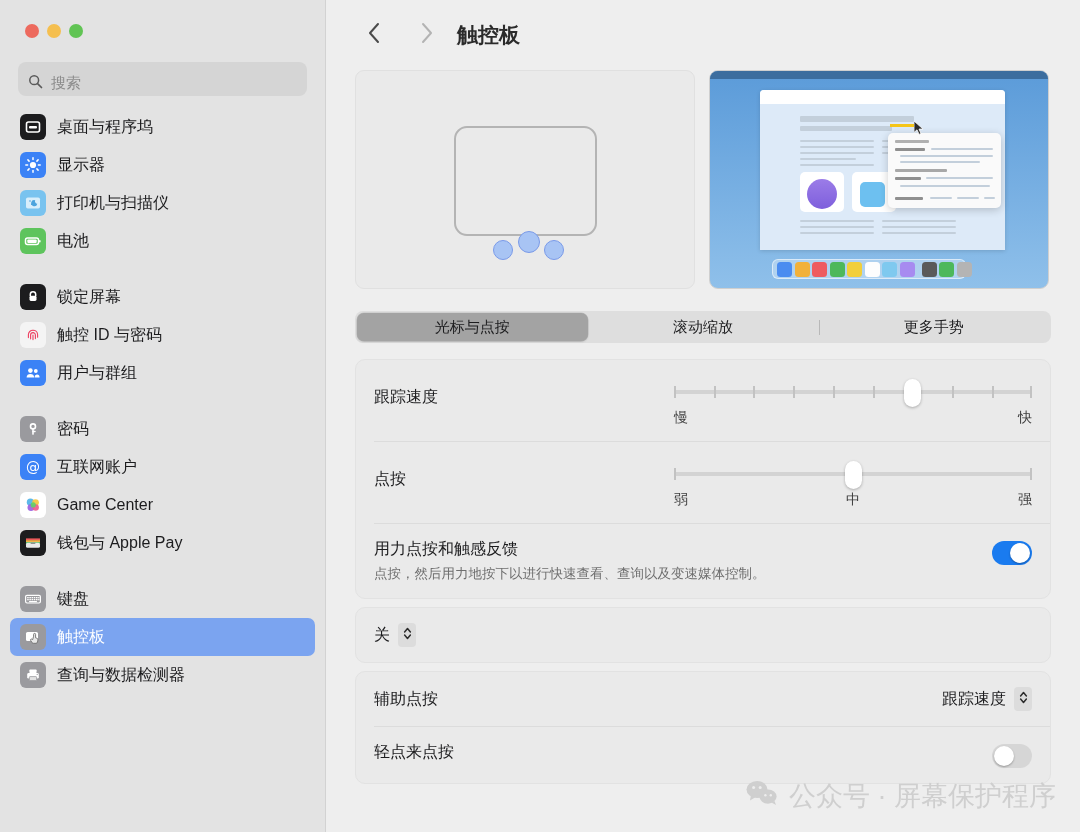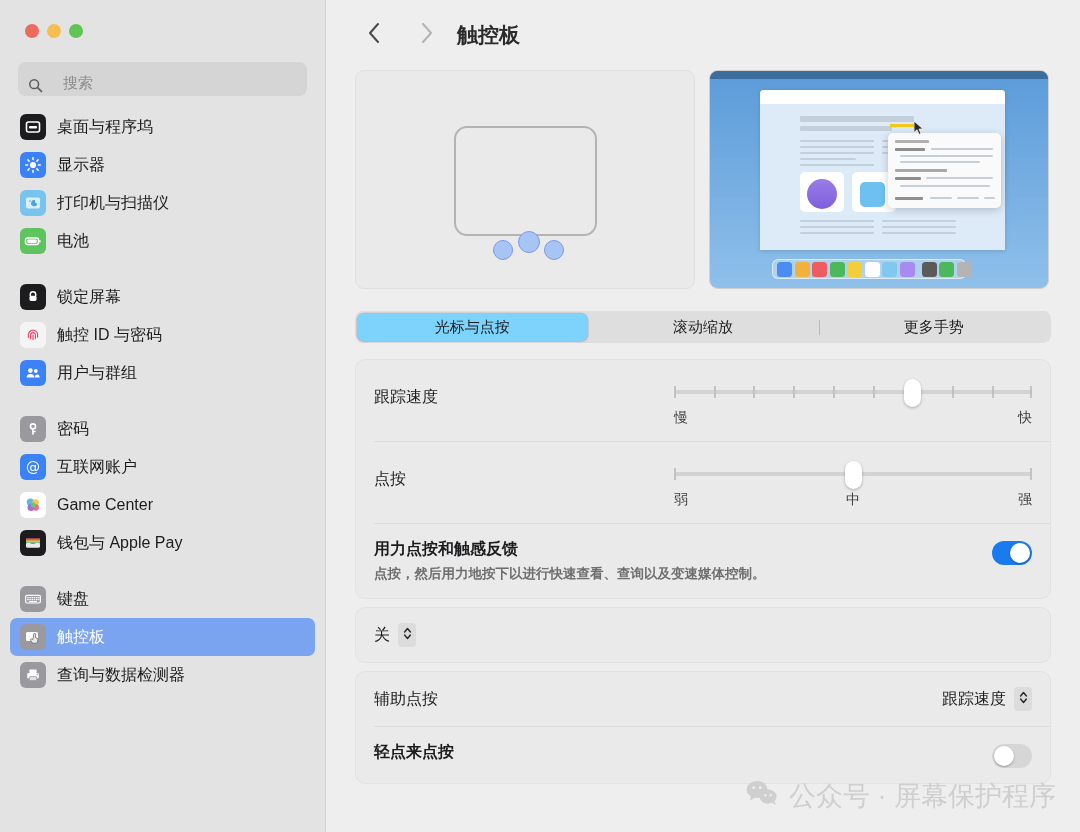--- a/index.html
+++ b/index.html
@@ -22,21 +22,21 @@
   }
   .traffic { display: flex; gap: 8px; padding: 24px 0 0 25px; height: 58px; }
   .light { width: 14px; height: 14px; border-radius: 50%; }
   .light.red { background: #ed6a5e; }
   .light.yellow { background: #f5bf4f; }
   .light.green { background: #61c454; }
 
   .search-wrap { padding: 4px 18px 0 18px; }
   .search-box {
     height: 34px; background: #d5d5d5; border-radius: 8px;
-    display: flex; align-items: flex-end; padding: 3px 10px; gap: 20px;
+    display: flex; align-items: flex-start; padding: 12px 10px; gap: 8px;
   }
   .search-icon { width: 15px; height: 15px; flex-shrink: 0; }
   .search-text { color: #8c8c8c; font-size: 15px; }
 
   .nav { flex: 1; overflow: hidden; padding: 12px 10px 0 10px; }
   .nav-group { margin-bottom: 18px; }
   .nav-item {
     display: flex; align-items: center; gap: 11px;
     height: 38px; padding: 0 10px; border-radius: 7px;
     font-size: 16px; color: #1c1c1e;
@@ -105,21 +105,21 @@
 
   
   .tabbar {
     margin-top: 22px; height: 32px; background: #dedede; border-radius: 8px;
     display: flex; align-items: center; padding: 2px; position: relative;
   }
   .tab {
     flex: 1; height: 28px; display: flex; align-items: center; justify-content: center;
     font-size: 15px; color: #1c1c1e; border-radius: 7px; position: relative;
   }
-  .tab.active { background: #7dd3fc; box-shadow: 0 0 0 .5px rgba(0,0,0,.12), 0 1px 2px rgba(0,0,0,.14); }
+  .tab.active { background: #a3a3a3; box-shadow: 0 0 0 .5px rgba(0,0,0,.12), 0 1px 2px rgba(0,0,0,.14); }
   .tab-div { position: absolute; width: 1px; height: 15px; background: #b8b8b8; left: 66.6%; top: 9px; }
 
   
   .card {
     margin-top: 16px; background: #eaeaea; border-radius: 10px;
     border: .5px solid #e2e2e2; overflow: hidden;
   }
   .row { padding: 0 18px; position: relative; }
   .row-sep { height: 1px; background: #dcdcdc; margin-left: 18px; }
 
@@ -130,21 +130,21 @@
   .track-line { position: absolute; top: 13px; left: 0; right: 0; height: 4px; background: #d3d3d3; border-radius: 2px; }
   .tick { position: absolute; top: 9px; width: 2px; height: 12px; background: #c2c2c2; }
   .thumb {
     position: absolute; top: 2px; width: 17px; height: 28px; border-radius: 9px;
     background: #ffffff; box-shadow: 0 1px 3px rgba(0,0,0,.28); margin-left: -8px;
   }
   .slider-labels { display: flex; justify-content: space-between; font-size: 14px; color: #3c3c3c; margin-top: 2px; position: relative; height: 18px; }
   .slider-labels span { position: absolute; }
 
   .toggle-row { display: flex; align-items: flex-start; padding-top: 15px; padding-bottom: 15px; }
-  .toggle-texts { flex: 1; font-weight: bold; }
+  .toggle-texts { flex: 1; }
   .toggle-title { font-size: 16px; color: #1c1c1e; }
   .toggle-sub { font-size: 13.5px; color: #6e6e6e; margin-top: 5px; }
   .switch { width: 40px; height: 24px; border-radius: 12px; position: relative; flex-shrink: 0; margin-top: 2px; }
   .switch.on { background: #1a7bef; }
   .switch.off { background: #d6d6d6; }
   .knob { position: absolute; top: 2px; width: 20px; height: 20px; border-radius: 50%; background: #fff; box-shadow: 0 1px 2px rgba(0,0,0,.3); }
   .switch.on .knob { right: 2px; }
   .switch.off .knob { left: 2px; }
 
   .popup-row { display: flex; align-items: center; height: 54px; }

